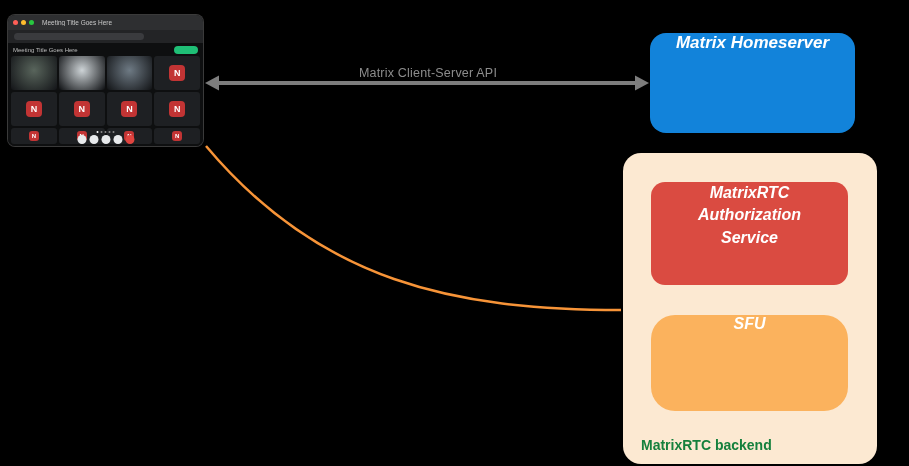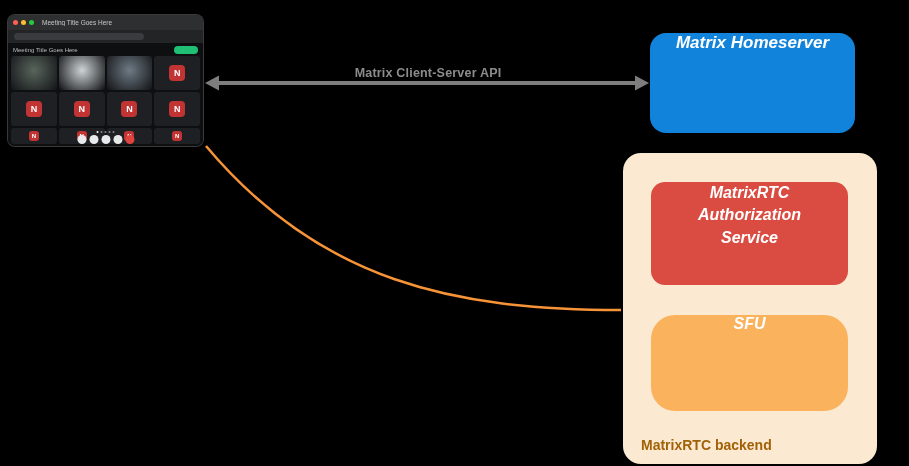--- a/index.html
+++ b/index.html
@@ -20,21 +20,21 @@
     left: 0; top: 0;
     pointer-events: none;
   }
   .api-label {
     position: absolute;
     left: 328px;
     top: 66px;
     width: 200px;
     text-align: center;
     font-size: 12.5px;
-    font-weight: 700;
+    font-weight: 400;
     color: #8c8c8c;
     letter-spacing: 0.2px;
   }
 
   
   .box {
     position: absolute;
     display: flex;
     align-items: flex-start;
     justify-content: center;
@@ -72,21 +72,21 @@
     width: 197px; height: 96px;
     background: #fbb25d;
     border-radius: 24px;
     font-size: 16px;
   }
   .backend-label {
     position: absolute;
     left: 18px; bottom: 11px;
     font-size: 14px;
     font-weight: 700;
-    color: #a16207;
+    color: #15803d;
   }
 
   
   .browser {
     position: absolute;
     left: 8px; top: 15px;
     width: 195px; height: 131px;
     border-radius: 7px;
     overflow: hidden;
     background: #141517;

